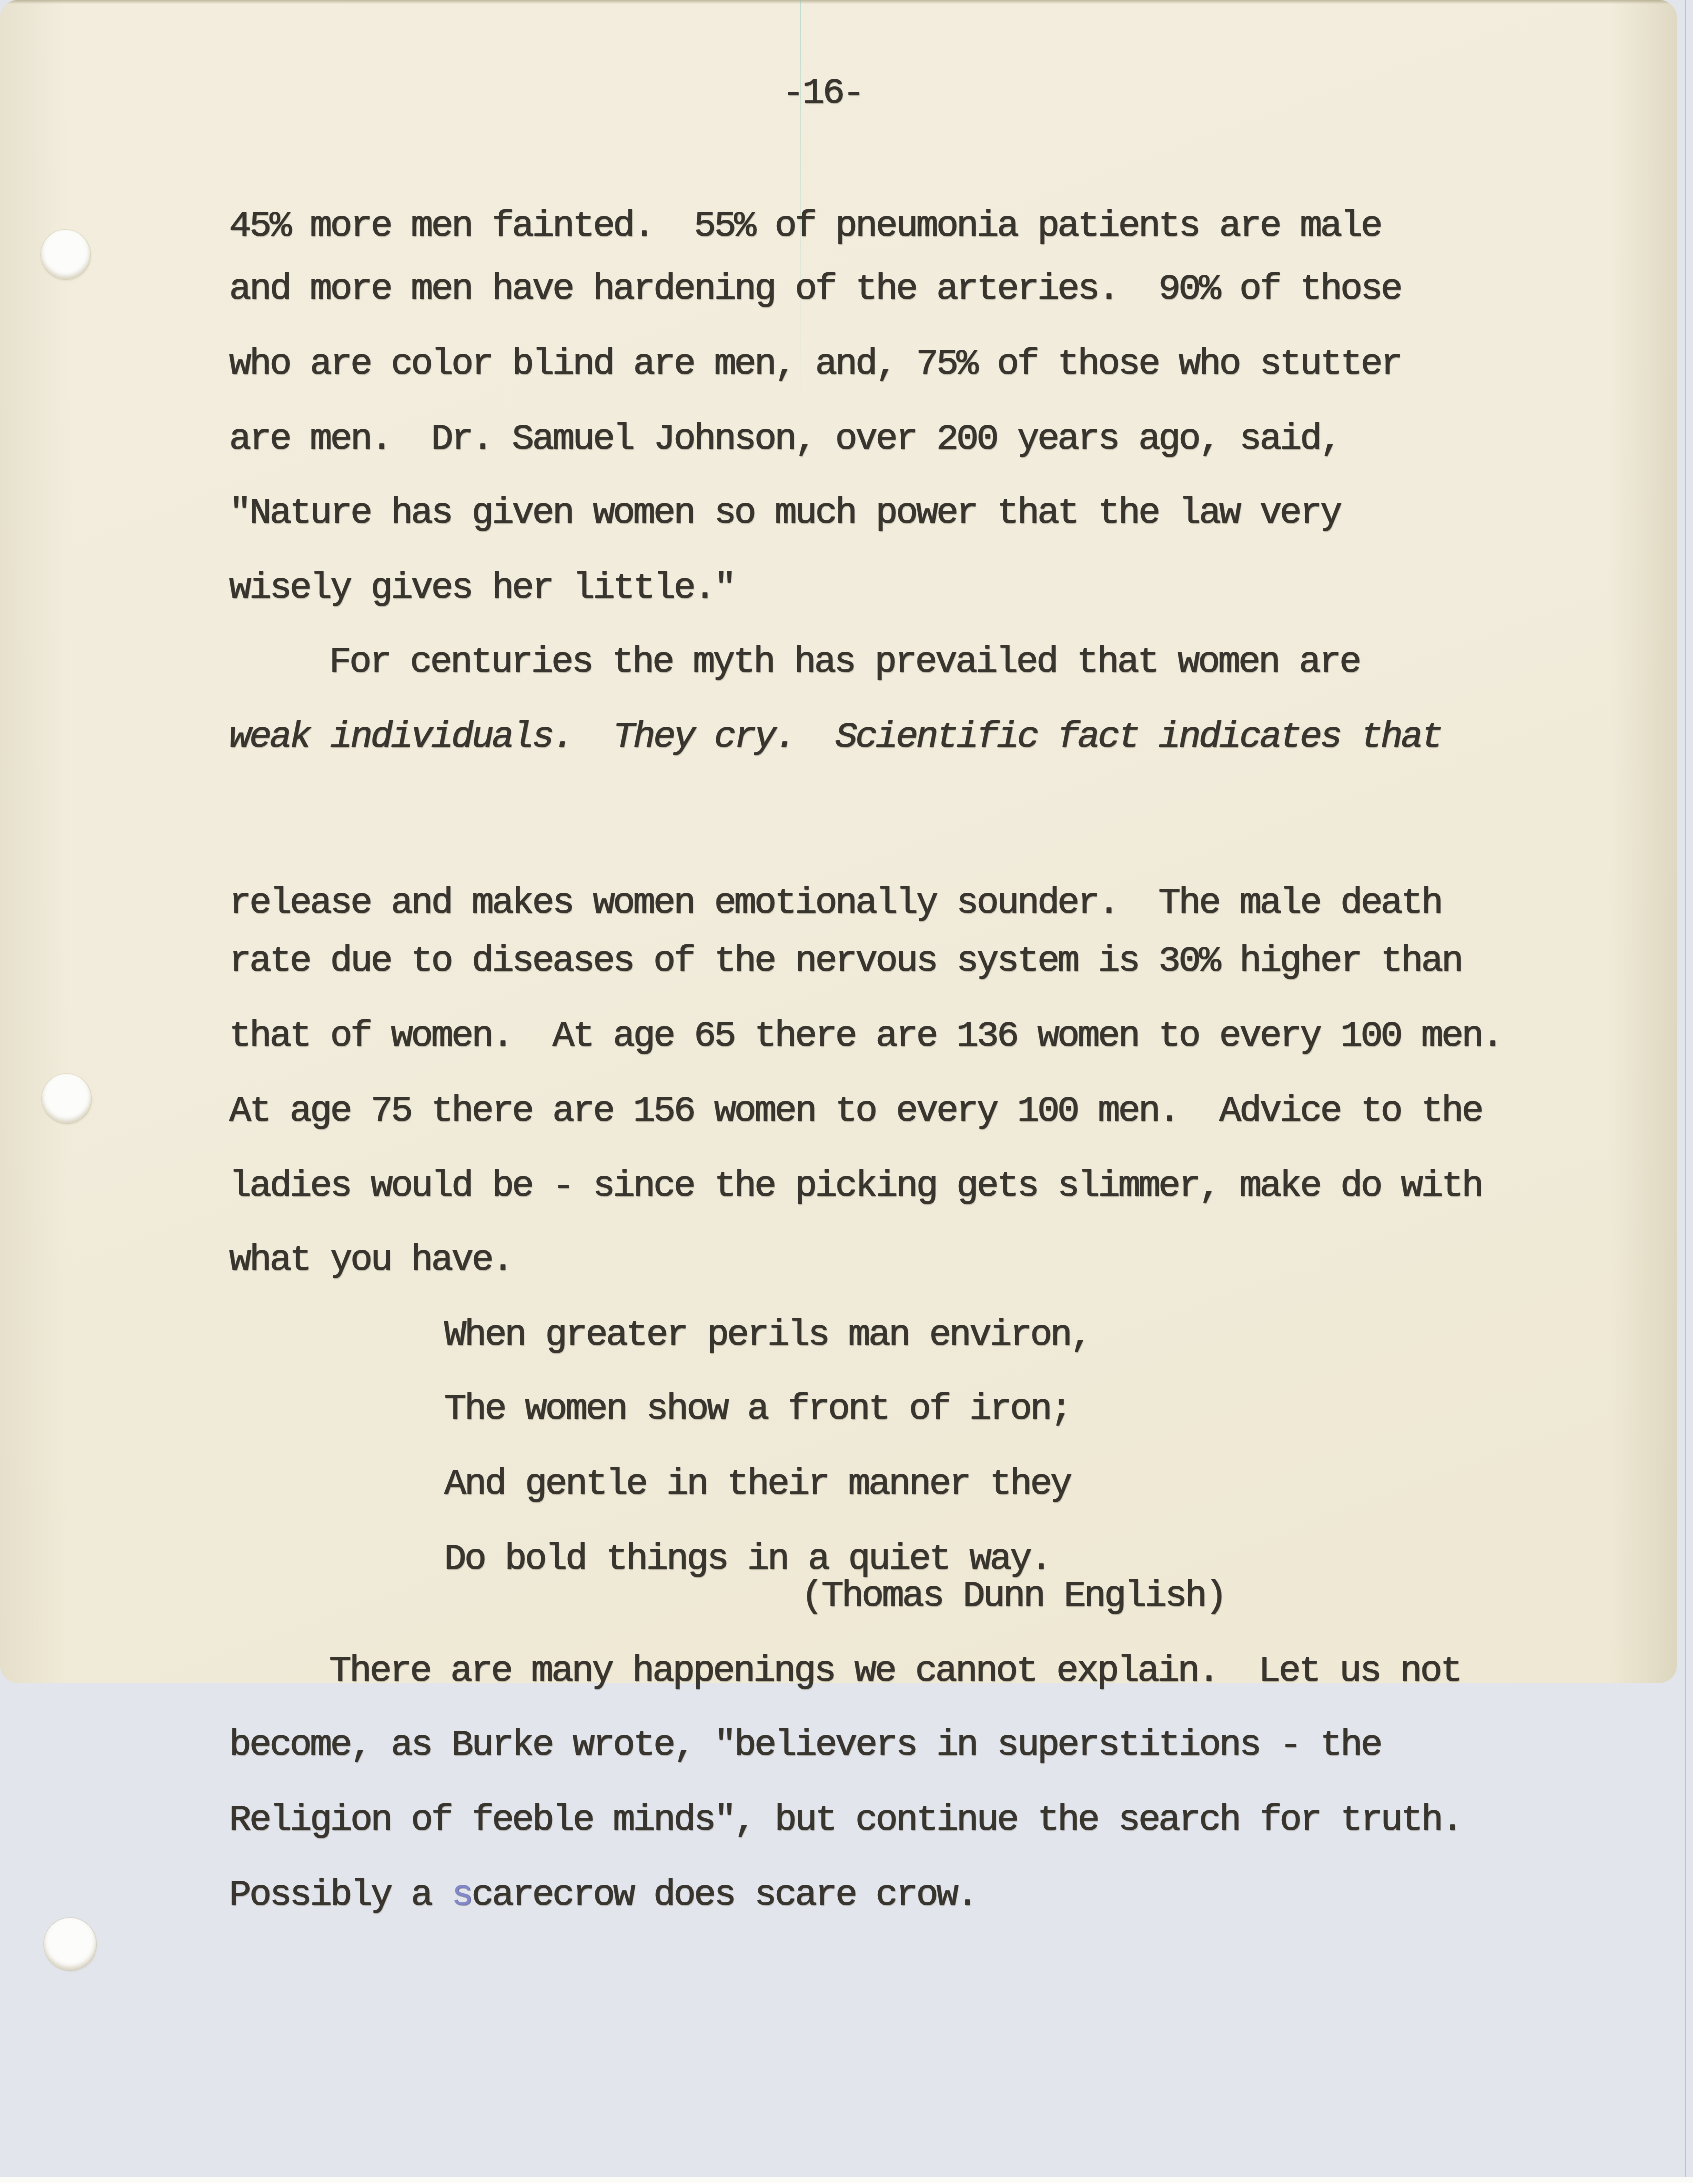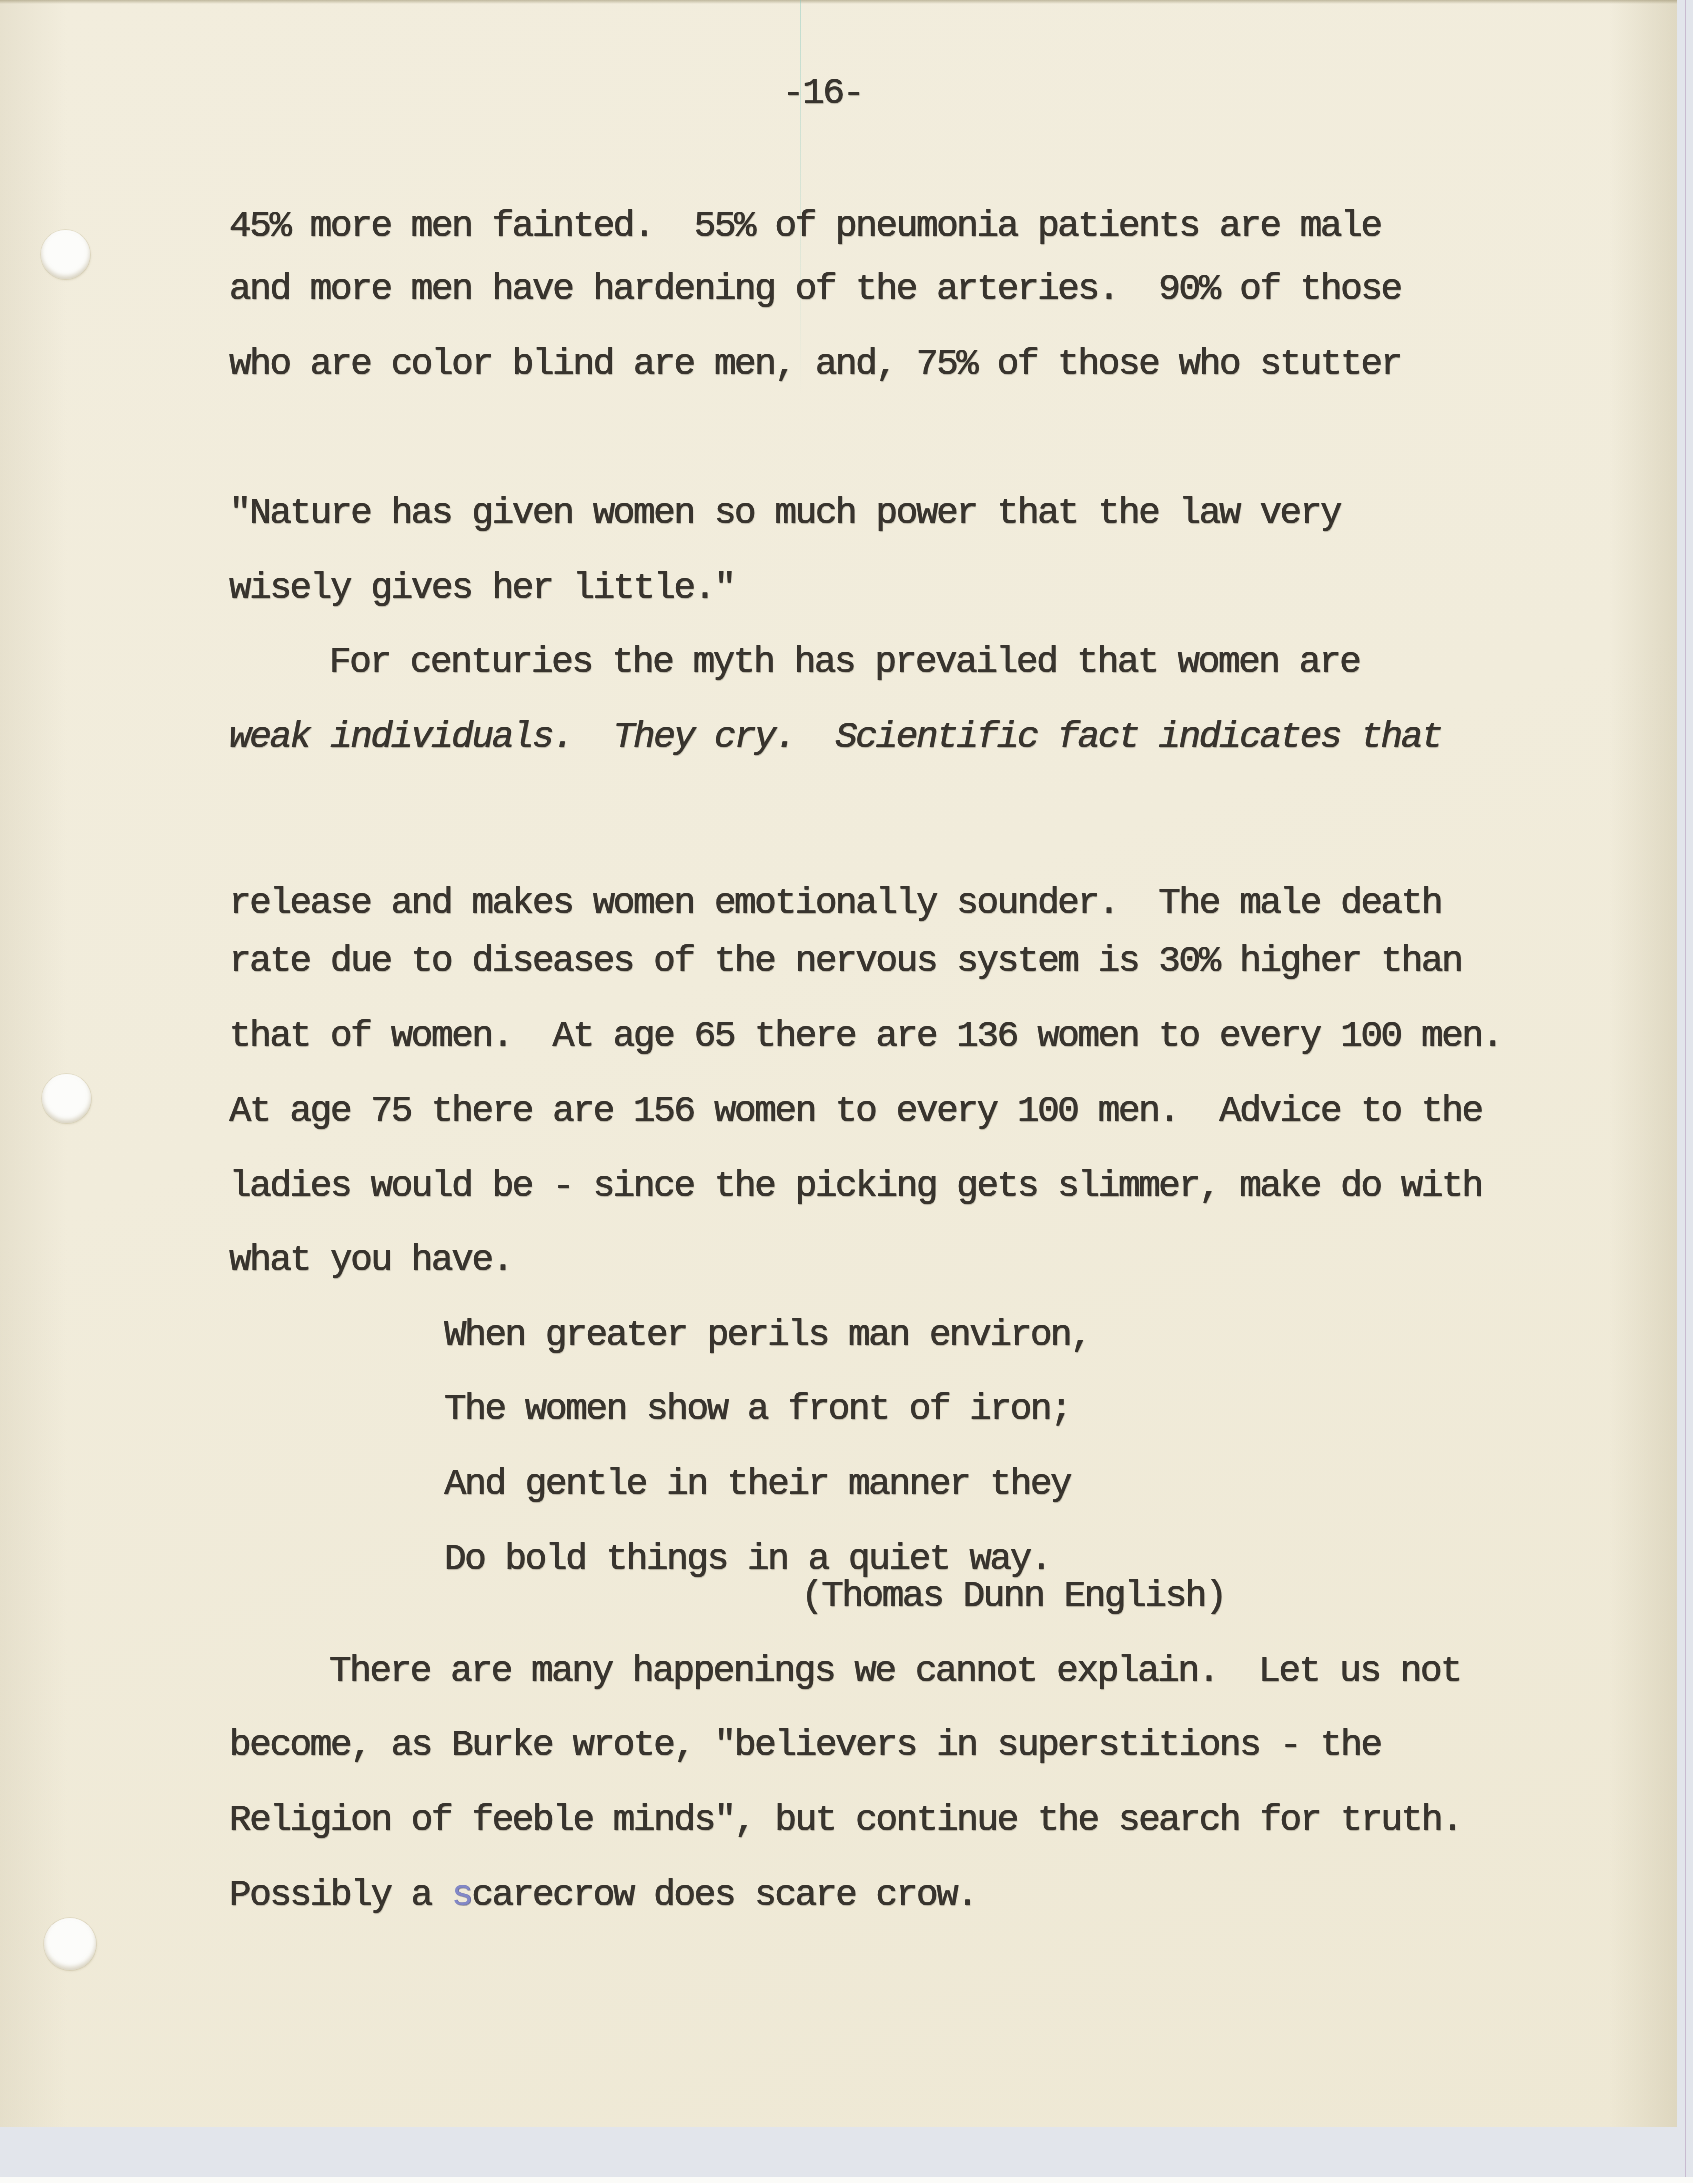--- a/index.html
+++ b/index.html
@@ -28,25 +28,26 @@
   }
   .scan-strip-bottom {
     position: absolute;
     left: 0; top: 2177px; width: 1693px; height: 6.6px;
     background: #fbfbf8;
   }
   
   .paper {
     position: absolute;
     left: 0; top: 0;
-    width: 1677px; height: 2127px;
+    width: 1677px; height: 1683px;
     background:
       linear-gradient(180deg, rgba(150,140,105,0.55) 0px, rgba(150,140,105,0.0) 4px),
       linear-gradient(90deg, rgba(210,202,178,0.35) 0%, rgba(0,0,0,0) 4%, rgba(0,0,0,0) 96%, rgba(205,197,170,0.5) 100%),
       linear-gradient(160deg, #f2eddd 0%, #f1ecdb 45%, #eee8d4 100%);
+    border-radius: 18px;
   }
   
   .scan-streak {
     position: absolute;
     left: 800px; top: 0; width: 1.3px; height: 398px;
     background: linear-gradient(180deg, rgba(130,200,190,0.45), rgba(130,200,190,0.0));
   }
   
   .punch-hole {
     position: absolute;
@@ -108,20 +109,21 @@
   <div class="punch-hole h1"></div>
   <div class="punch-hole h2"></div>
   <div class="punch-hole h3"></div>
 
   <div id="text-layer">
     <div class="line line--header" style="top:74px">-16-</div>
 
   <div class="line line--body" style="top: 195px; margin-top: 12px;">45% more men fainted.  55% of pneumonia patients are male</div>
       <div class="line line--body" style="top: 270px;">and more men have hardening of the arteries.  90% of those</div>
       <div class="line line--body" style="top: 345px;">who are color blind are men, and, 75% of those who stutter</div>
+      <div class="line line--body" style="top: 420px;">are men.  Dr. Samuel Johnson, over 200 years ago, said,</div>
       <div class="line line--body" style="top: 494px;">"Nature has given women so much power that the law very</div>
       <div class="line line--body" style="top: 569px;">wisely gives her little."</div>
       <div class="line line--indent" style="top: 643px;">For centuries the myth has prevailed that women are</div>
       <div class="line line--body" style="top: 718px; font-style: italic;">weak individuals.  They cry.  Scientific fact indicates that</div>
       <div class="line line--body" style="top: 868px; margin-top: 16px;">release and makes women emotionally sounder.  The male death</div>
       <div class="line line--body" style="top: 942px;">rate due to diseases of the nervous system is 30% higher than</div>
       <div class="line line--body" style="top: 1017px;">that of women.  At age 65 there are 136 women to every 100 men.</div>
       <div class="line line--body" style="top: 1092px;">At age 75 there are 156 women to every 100 men.  Advice to the</div>
       <div class="line line--body" style="top: 1167px;">ladies would be - since the picking gets slimmer, make do with</div>
       <div class="line line--body" style="top: 1241px;">what you have.</div>

